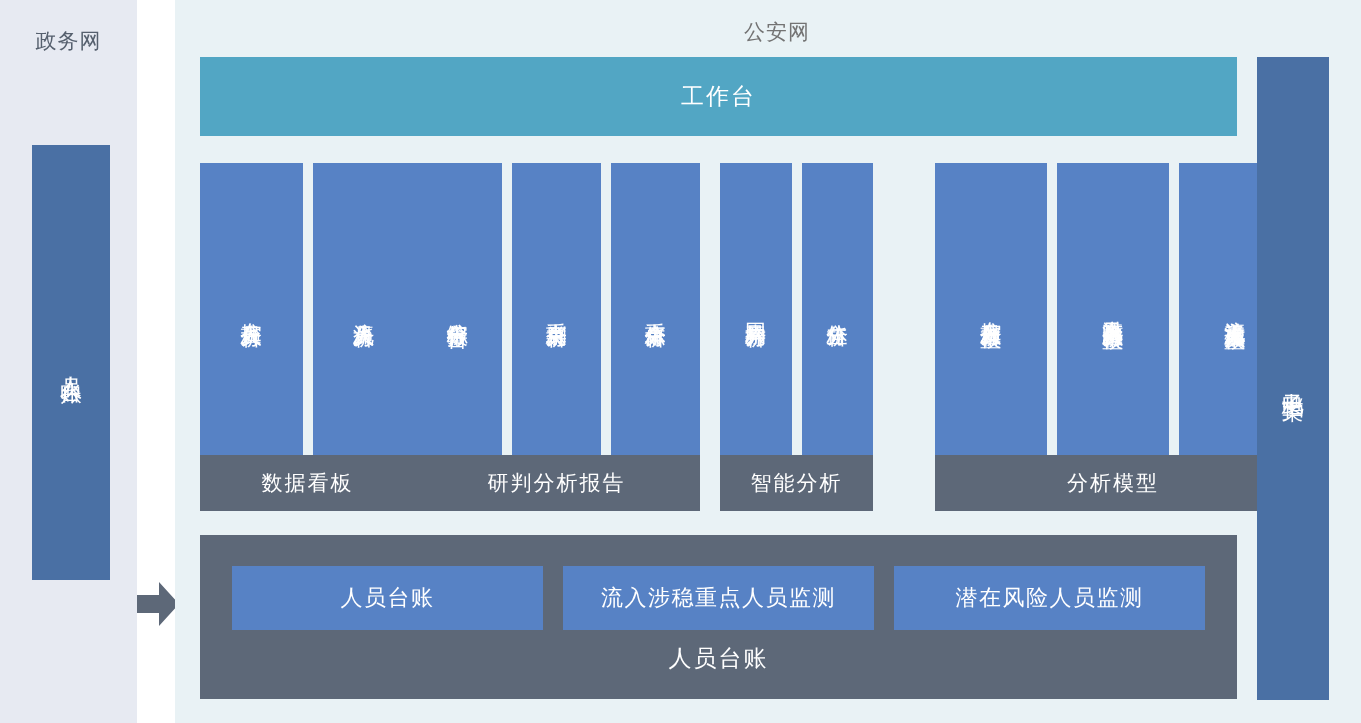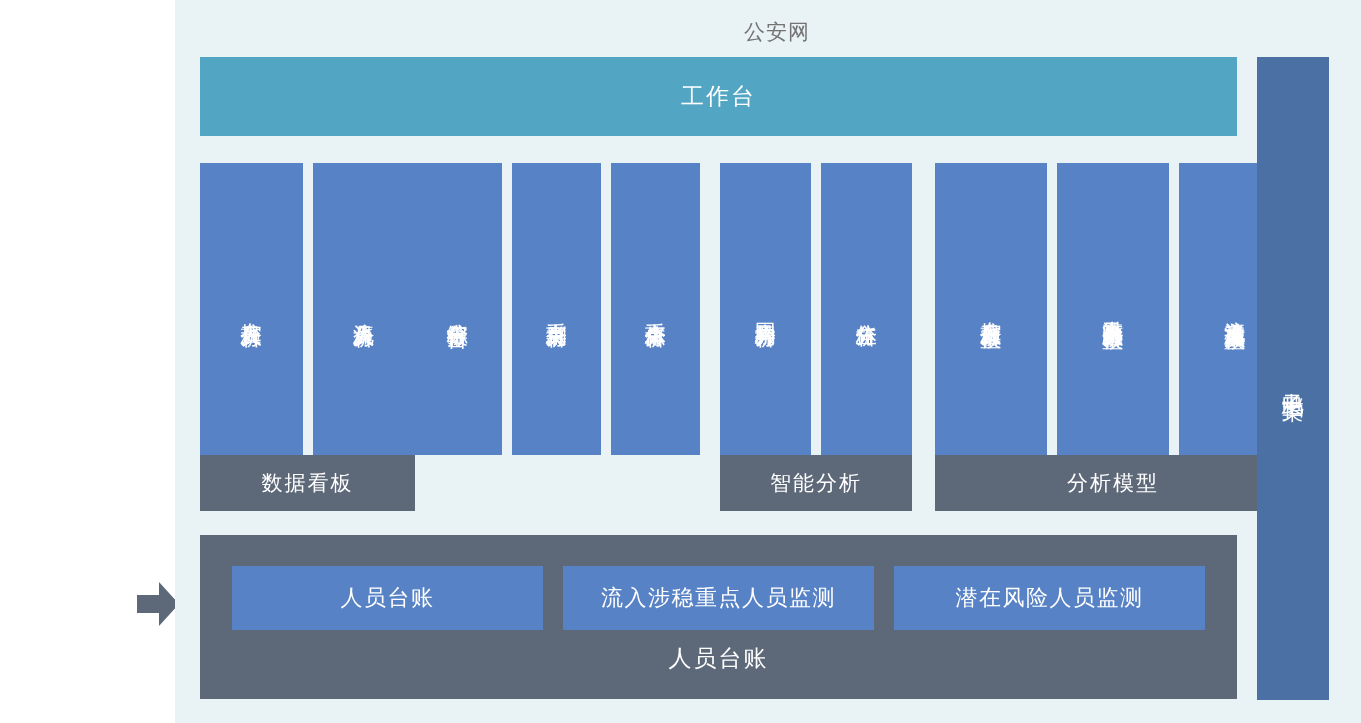--- a/index.html
+++ b/index.html
@@ -184,20 +184,24 @@
     align-items: center;
     justify-content: center;
     line-height: 1.25;
   }
 </style>
 </head>
 <body>
 
 <div id="stage">
 
+  <div class="left-band">
+    <div class="left-title">政务网</div>
+    <div class="left-bar">人员台账</div>
+  </div>
 
   <div class="arrow">
     <svg width="42" height="44" viewBox="0 0 42 44">
       <polygon points="0,13 22,13 22,0 42,22 22,44 22,31 0,31" fill="#5d6878"></polygon>
     </svg>
   </div>
 
   <div class="main-panel">
 
     <div class="panel-title">公安网</div>
@@ -213,23 +217,24 @@
         </div>
         <div class="group-band">数据看板</div>
       </div>
 
       <div class="group" style="left:238px; width:287px;">
         <div class="group-cols">
           <div class="col">综合分析报告</div>
           <div class="col">重点类别分析</div>
           <div class="col">重点个体分析</div>
         </div>
-      </div>
-
-      <div class="group" style="left:545px; width:192px;">
+        <div class="group-band">研判分析报告</div>
+      </div>
+
+      <div class="group" style="left:545px; width:153px;">
         <div class="group-cols">
           <div class="col">同素异构分析</div>
           <div class="col">立体分析</div>
         </div>
         <div class="group-band">智能分析</div>
       </div>
 
       <div class="group" style="left:760px; width:356px;">
         <div class="group-cols">
           <div class="col">在控人员分析模型</div>

